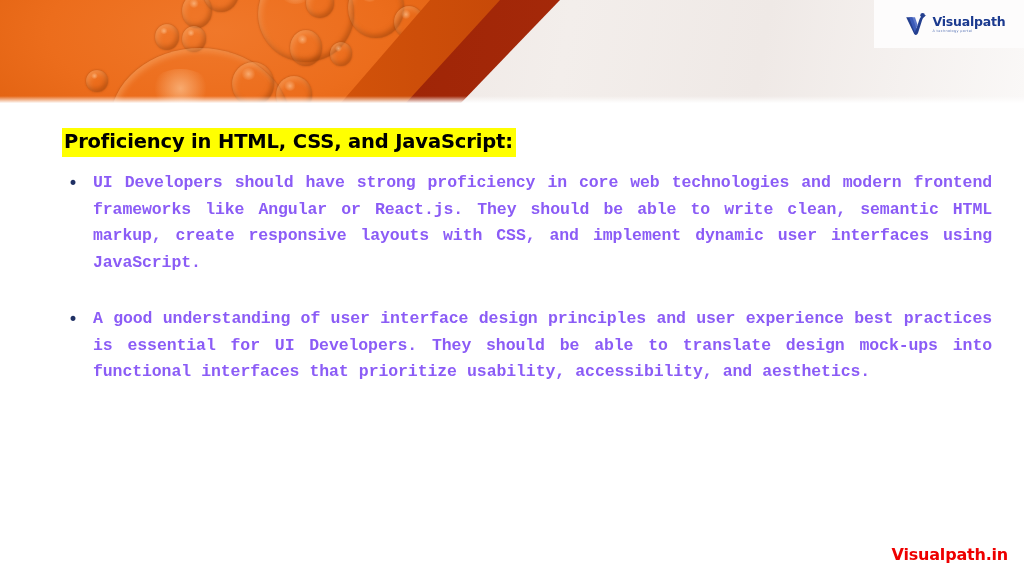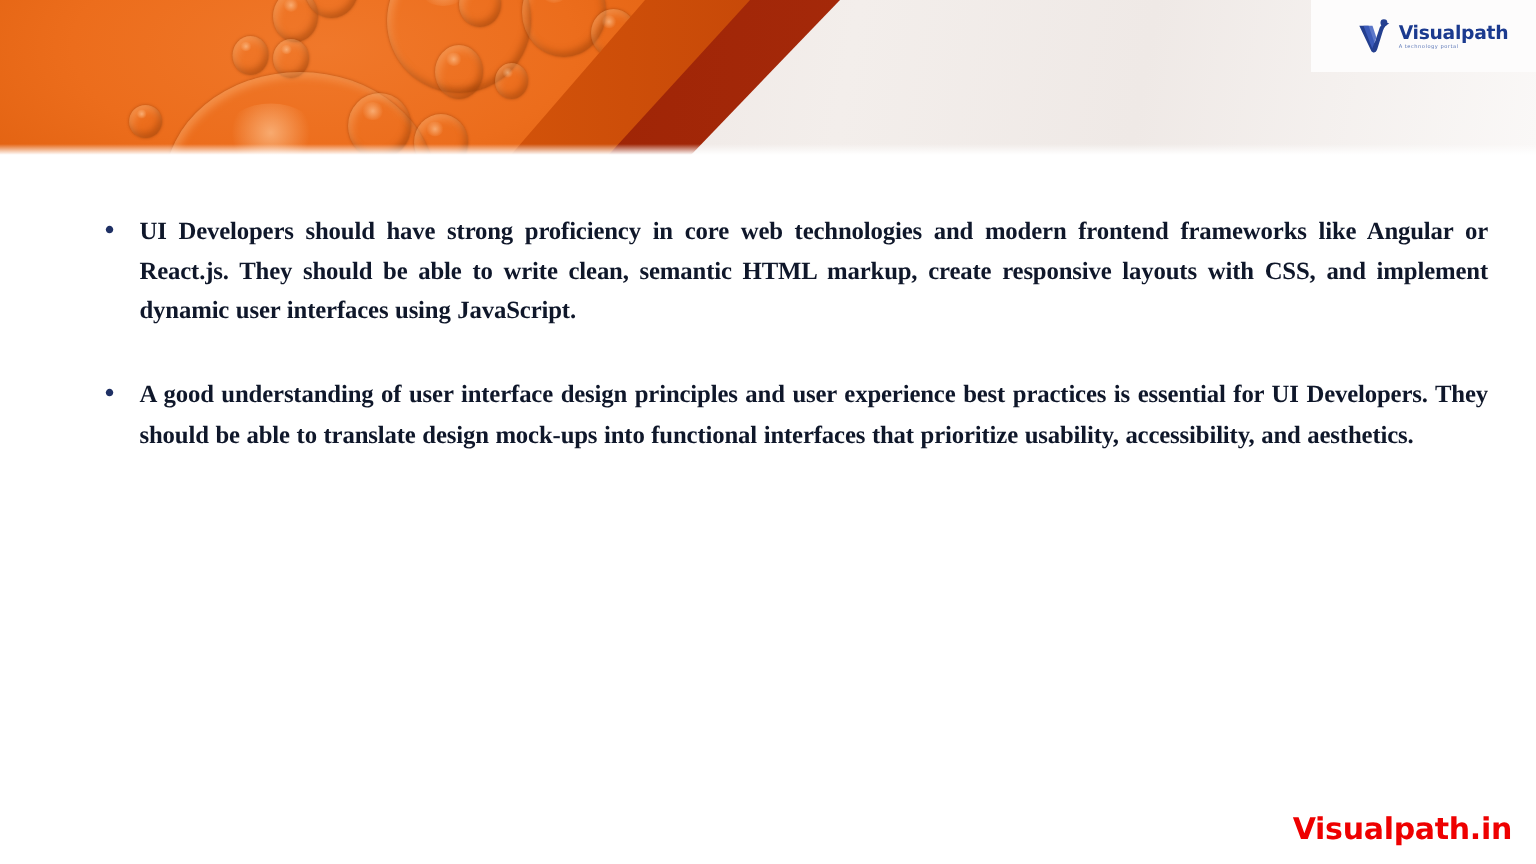--- a/index.html
+++ b/index.html
@@ -188,41 +188,41 @@
     font-size: 17px;
     line-height: 1.62;
     text-align: left;
     padding-left: 6px;
     box-sizing: border-box;
     font-family: "DejaVu Sans", sans-serif;
   }
 
   .bullet-text {
     flex: 1 1 auto;
-    color: #0f172a;
-    font-family: Liberation Serif, serif;
+    color: #8b5cf6;
+    font-family: Liberation Mono, monospace;
     font-size: 16.5px;
     font-weight: bold;
     line-height: 1.62;
     text-align: justify;
     text-align-last: left;
     letter-spacing: -0.1px;
     word-spacing: .4px;
   }
 
   .gap-1 { height: 16px; }
 
   
   .footer {
     position: absolute;
     right: 16px;
     bottom: 12px;
     color: #ee0000;
     font-family: "DejaVu Sans", sans-serif;
-    font-size: 20px;
+    font-size: 16px;
     font-weight: bold;
     letter-spacing: -0.2px;
   }
 </style>
 </head>
 <body>
 
 <div id="slide">
 
   <div class="banner">
@@ -261,20 +261,23 @@
         <span class="logo-text-wrap">
           <span class="logo-word">Visualpath</span>
           <span class="logo-tag">A technology portal</span>
         </span>
       </div>
     </div>
   </div>
 
   <div class="content">
 
+    <div class="heading-row">
+      <span class="heading">Proficiency in HTML, CSS, and JavaScript:</span>
+    </div>
     <div class="bullet-row">
       <span class="bullet-dot">•</span>
       <span class="bullet-text">UI Developers should have strong proficiency in core web technologies and modern frontend frameworks like Angular or React.js. They should be able to write clean, semantic HTML markup, create responsive layouts with CSS, and implement dynamic user interfaces using JavaScript.</span>
     </div>
 
     <div class="gap-1"></div>
 
     <div class="bullet-row">
       <span class="bullet-dot">•</span>
       <span class="bullet-text">A good understanding of user interface design principles and user experience best practices is essential for UI Developers. They should be able to translate design mock-ups into functional interfaces that prioritize usability, accessibility, and aesthetics.</span>

